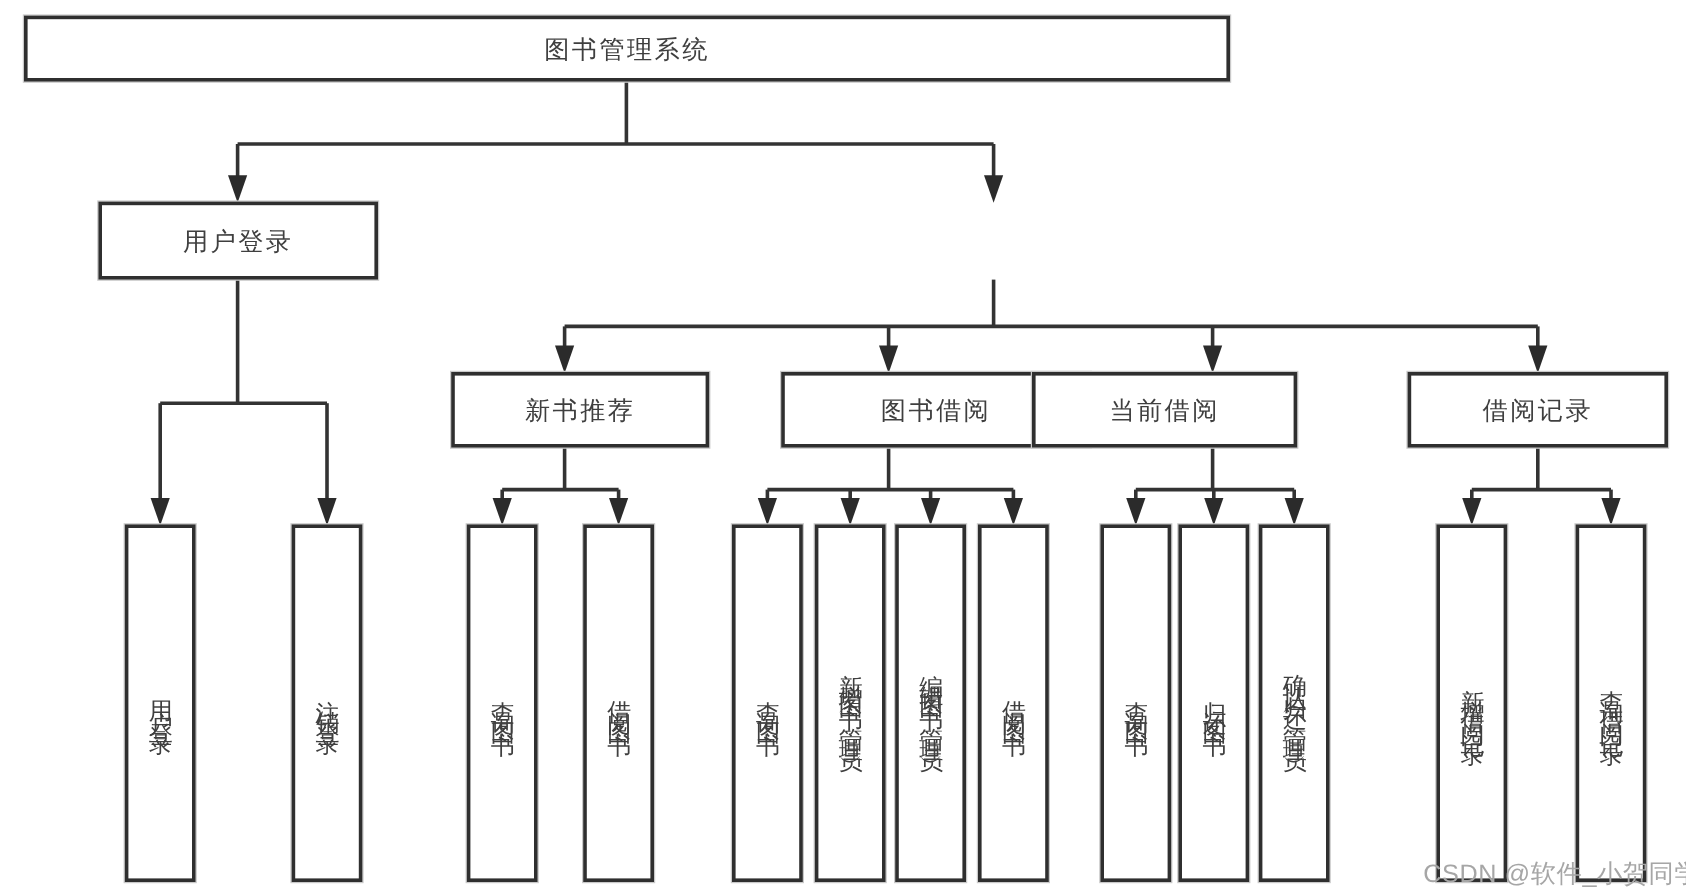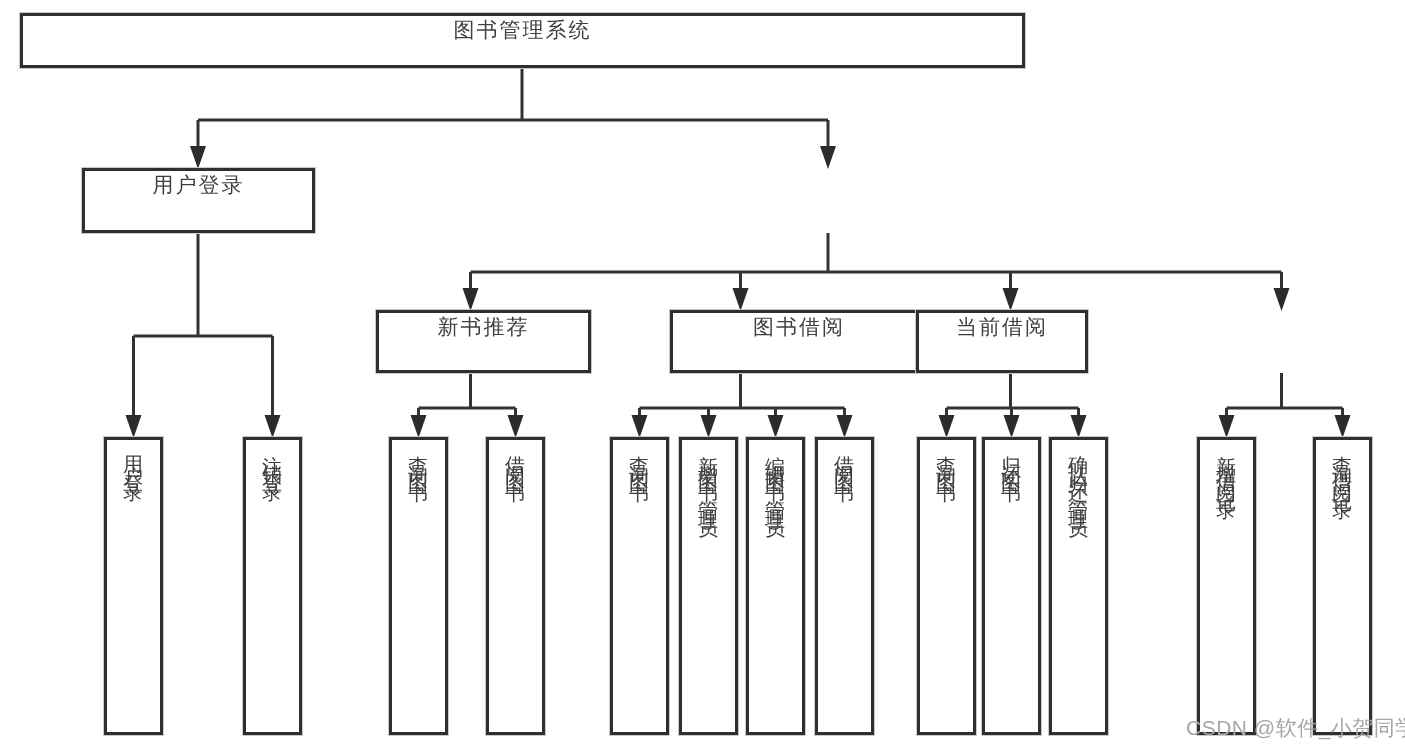--- a/index.html
+++ b/index.html
@@ -17,20 +17,21 @@
     left: 0; top: 0;
     width: 1405px; height: 747px;
   }
   .node {
     position: absolute;
     box-sizing: border-box;
     background: #ffffff;
     border: 3px solid #2f2f2f;
     box-shadow: 0 0 0 1px #c9c9c9;
     display: flex;
+    align-items: center;
     justify-content: center;
     z-index: 2;
   }
   .node.h span {
     font-size: 21px;
     letter-spacing: 2px;
     white-space: nowrap;
   }
   .node.v span {
     writing-mode: vertical-lr;
@@ -125,25 +126,28 @@
     <span>图书管理系统</span>
   </div>
 
   <div class="node h" style="left:82px;top:168px;width:233px;height:65px">
     <span>用户登录</span>
   </div>
 
   <div class="node h" style="left:376px;top:310px;width:215px;height:63px">
     <span>新书推荐</span>
   </div>
-  <div class="node h" style="left:670px;top:310px;width:258px;height:63px">
+  <div class="node h" style="left:651px;top:310px;width:258px;height:63px">
     <span>图书借阅</span>
   </div>
-  <div class="node h" style="left:916px;top:310px;width:172px;height:63px">
+  <div class="node h" style="left:860px;top:310px;width:221px;height:63px">
     <span>当前借阅</span>
+  </div>
+  <div class="node h" style="left:1173px;top:310px;width:217px;height:63px">
+    <span>借阅记录</span>
   </div>
 
   <div class="node v" style="left:104px;top:437px;width:59px;height:298px">
     <span>用户登录</span>
   </div>
   <div class="node v" style="left:243px;top:437px;width:59px;height:298px">
     <span>注销登录</span>
   </div>
 
   <div class="node v" style="left:389px;top:437px;width:59px;height:298px">

